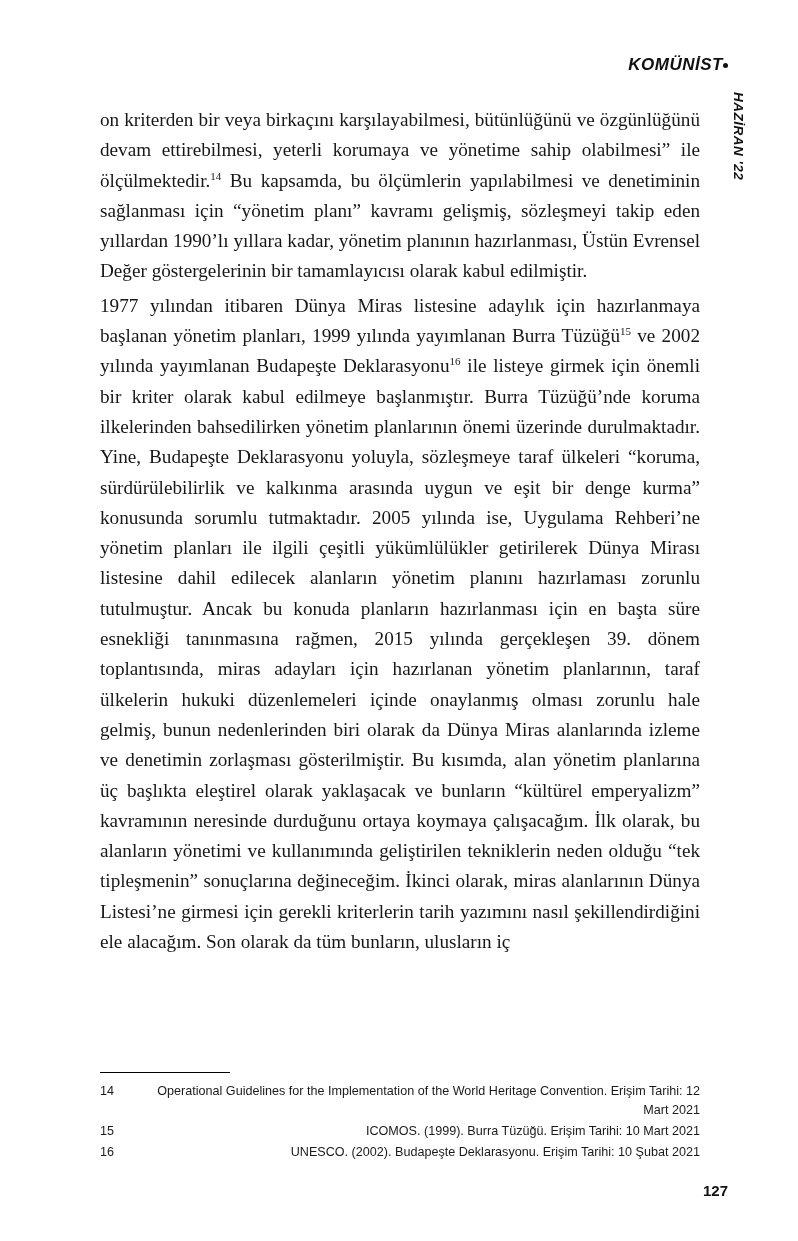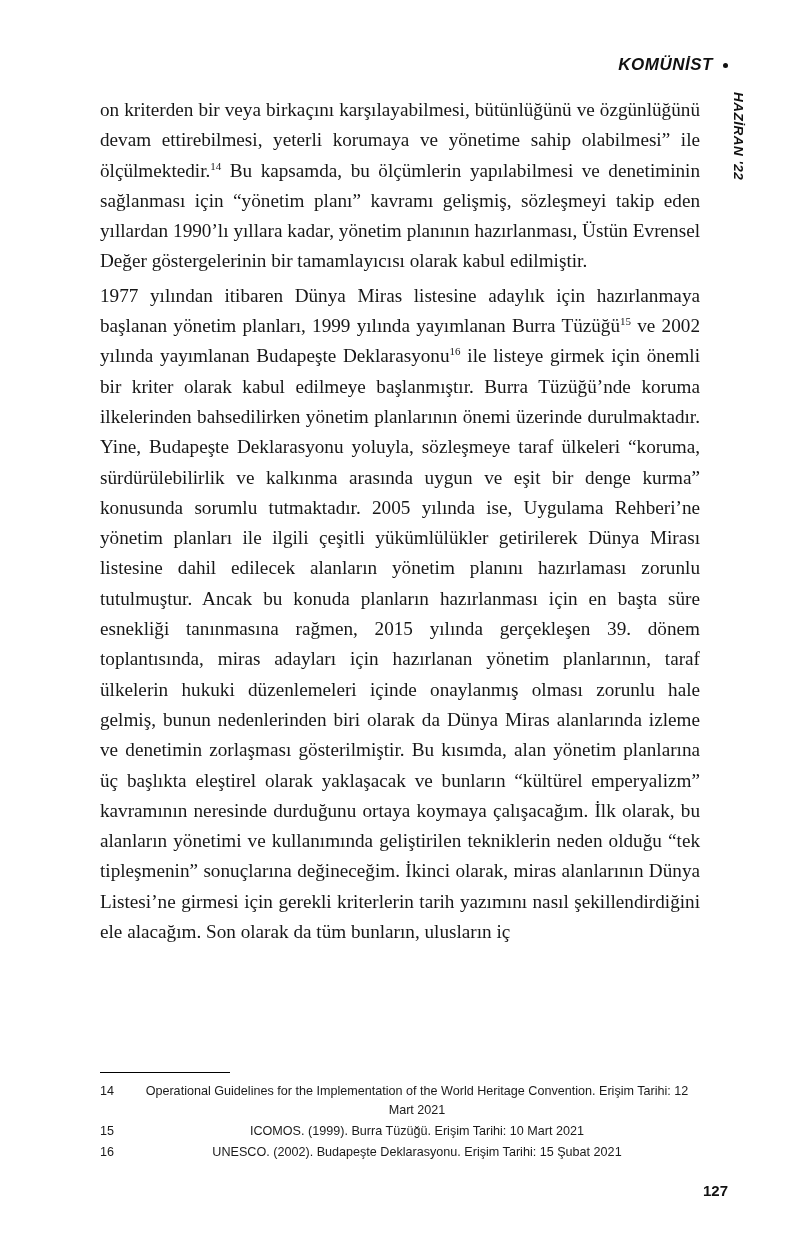--- a/index.html
+++ b/index.html
@@ -21,21 +21,20 @@
     inset: 0;
   }
 
   
   .running-head {
     position: absolute;
     top: 55px;
     right: 70px;
     display: flex;
     align-items: center;
-    gap: 10px;
   }
   .running-head-title {
     font-family: "Liberation Sans", sans-serif;
     font-weight: bold;
     font-style: italic;
     font-size: 17px;
     letter-spacing: 0.5px;
     color: #111111;
   }
   .running-head-dot {
@@ -57,21 +56,21 @@
     letter-spacing: 0.5px;
     color: #111111;
     writing-mode: vertical-rl;
     text-orientation: mixed;
   }
 
   
   .content {
     position: absolute;
     left: 100px;
-    top: 95px;
+    top: 105px;
     width: 600px;
   }
   .para {
     margin: 0;
     font-size: 19.2px;
     line-height: 30.3px;
     text-align: justify;
     text-justify: inter-word;
     hyphens: manual;
     color: #171717;
@@ -108,21 +107,21 @@
     display: flex;
     gap: 0;
     margin-bottom: 2px;
   }
   .fn-num {
     width: 34px;
     flex: 0 0 34px;
   }
   .fn-text {
     flex: 1 1 auto;
-    text-align: center;
+    text-align: right;
   }
 
   
   .folio {
     position: absolute;
     right: 70px;
     bottom: 42px;
     font-family: "Liberation Sans", sans-serif;
     font-weight: bold;
     font-size: 15px;
@@ -152,19 +151,19 @@
       <div class="footnote">
         <span class="fn-num">14</span>
         <span class="fn-text">Operational Guidelines for the Implementation of the World Heritage Convention. Erişim Tarihi: 12 Mart 2021</span>
       </div>
       <div class="footnote">
         <span class="fn-num">15</span>
         <span class="fn-text">ICOMOS. (1999). Burra Tüzüğü. Erişim Tarihi: 10 Mart 2021</span>
       </div>
       <div class="footnote">
         <span class="fn-num">16</span>
-        <span class="fn-text">UNESCO. (2002). Budapeşte Deklarasyonu. Erişim Tarihi: 15 Şubat 2021</span>
+        <span class="fn-text">UNESCO. (2002). Budapeşte Deklarasyonu. Erişim Tarihi: 10 Şubat 2021</span>
       </div>
     </div>
 
   <div class="folio">127</div>
 
 </div>
 
 </body></html>

